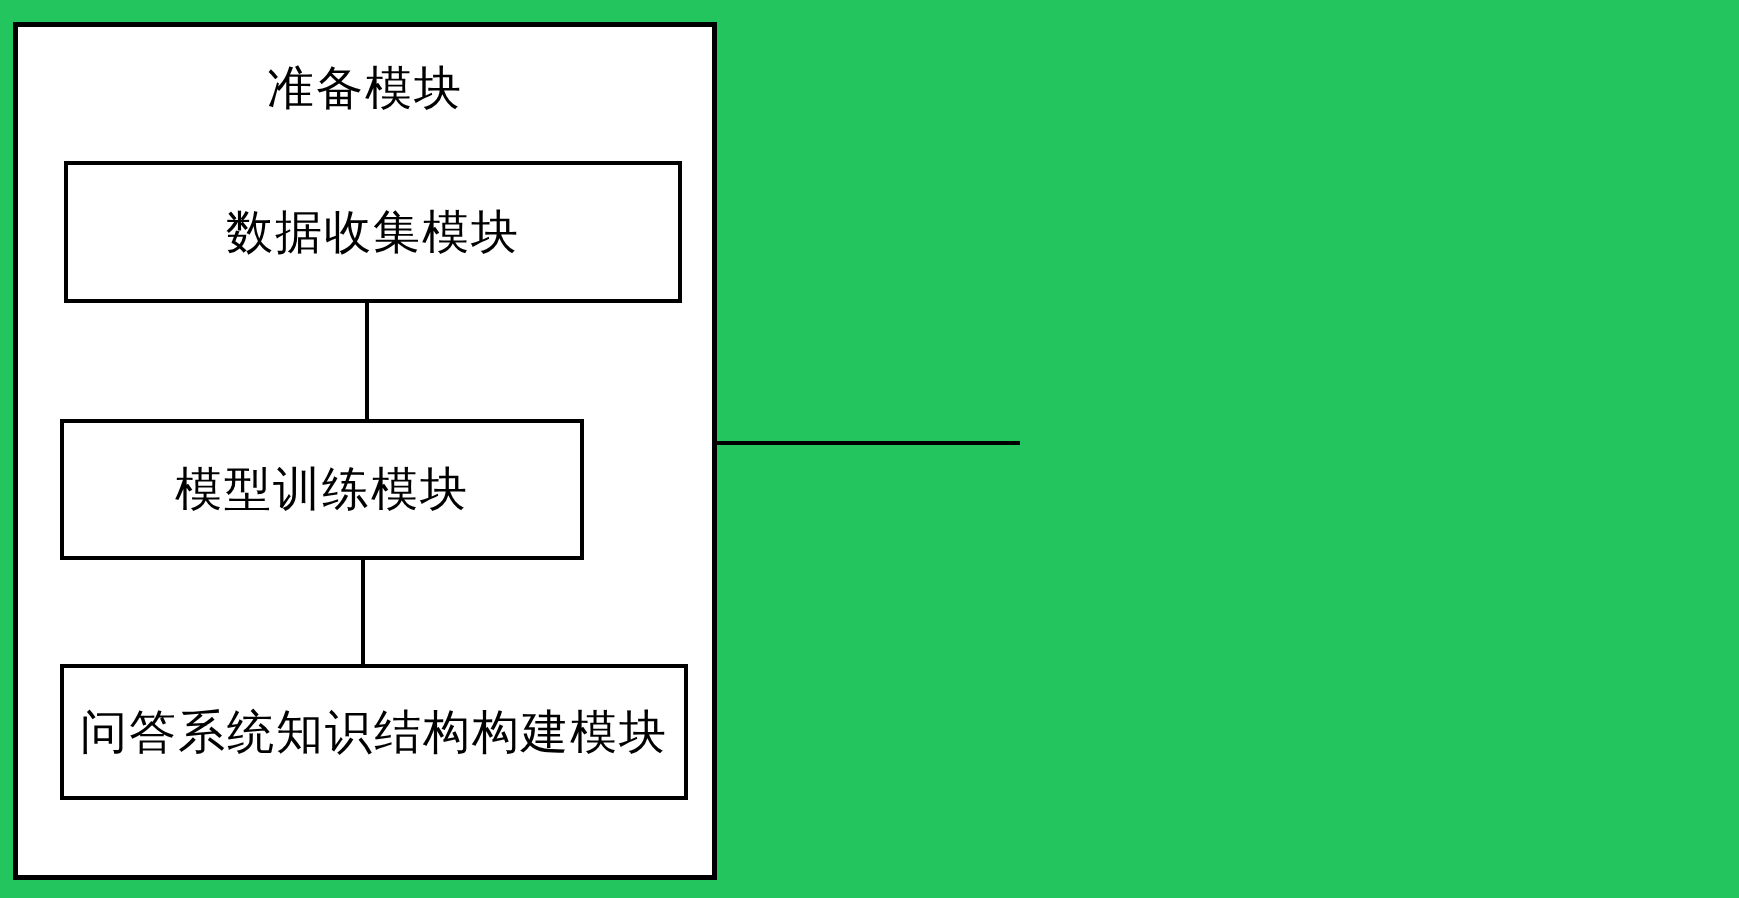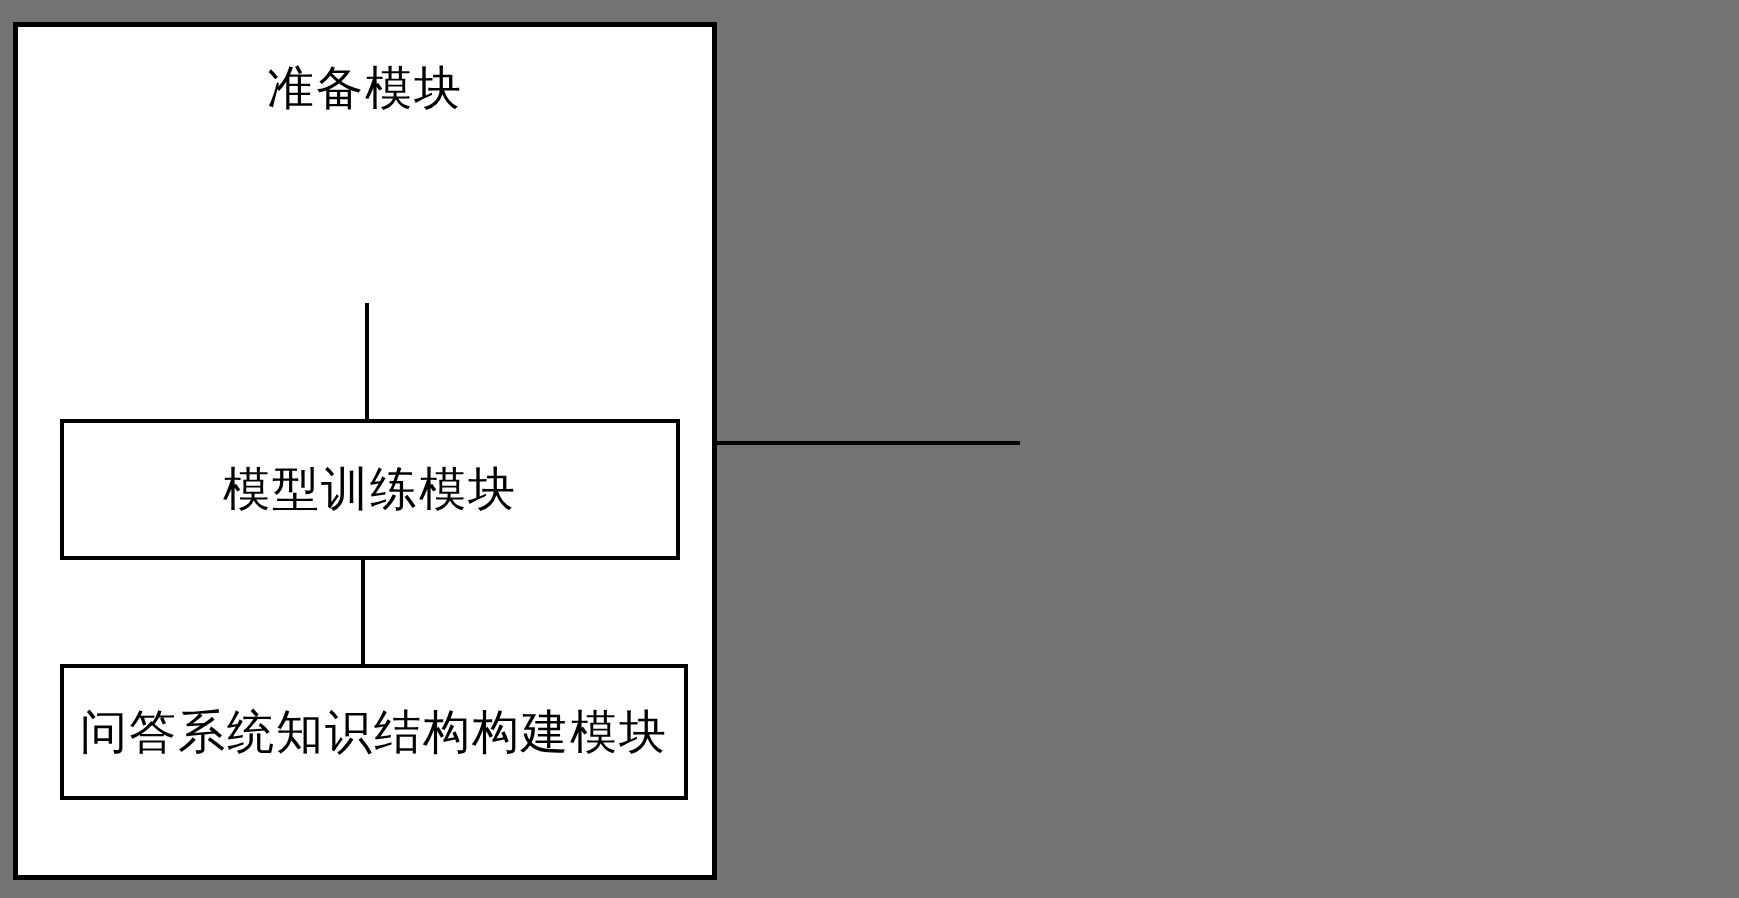--- a/index.html
+++ b/index.html
@@ -4,21 +4,21 @@
 <style>
   html, body {
     margin: 0;
     padding: 0;
     background: #ffffff;
   }
   .canvas {
     position: relative;
     width: 1739px;
     height: 898px;
-    background: #737373;
+    background: #22c55e;
     font-family: "Liberation Sans", sans-serif;
     color: #000000;
     overflow: hidden;
   }
   .group-box {
     position: absolute;
     border: 5px solid #000000;
     box-sizing: border-box;
     background: #ffffff;
   }
@@ -61,24 +61,27 @@
   }
 </style>
 </head>
 <body>
 
 <div class="canvas">
 
   <div class="group-box" style="left:13px; top:22px; width:704px; height:858px;">
     <div class="group-title" style="top:34px;">准备模块</div>
 
+    <div class="node-box" style="left:46px; top:134px; width:618px; height:142px;">
+      <span class="node-label">数据收集模块</span>
+    </div>
 
     <div class="connector-v" style="left:347px; top:276px; height:120px;"></div>
 
-    <div class="node-box" style="left:42px; top:392px; width:620px; height:141px;">
+    <div class="node-box" style="left:42px; top:392px; width:524px; height:141px;">
       <span class="node-label">模型训练模块</span>
     </div>
 
     <div class="connector-v" style="left:343px; top:533px; height:108px;"></div>
 
     <div class="node-box" style="left:42px; top:637px; width:628px; height:136px;">
       <span class="node-label">问答系统知识结构构建模块</span>
     </div>
   </div>
 

